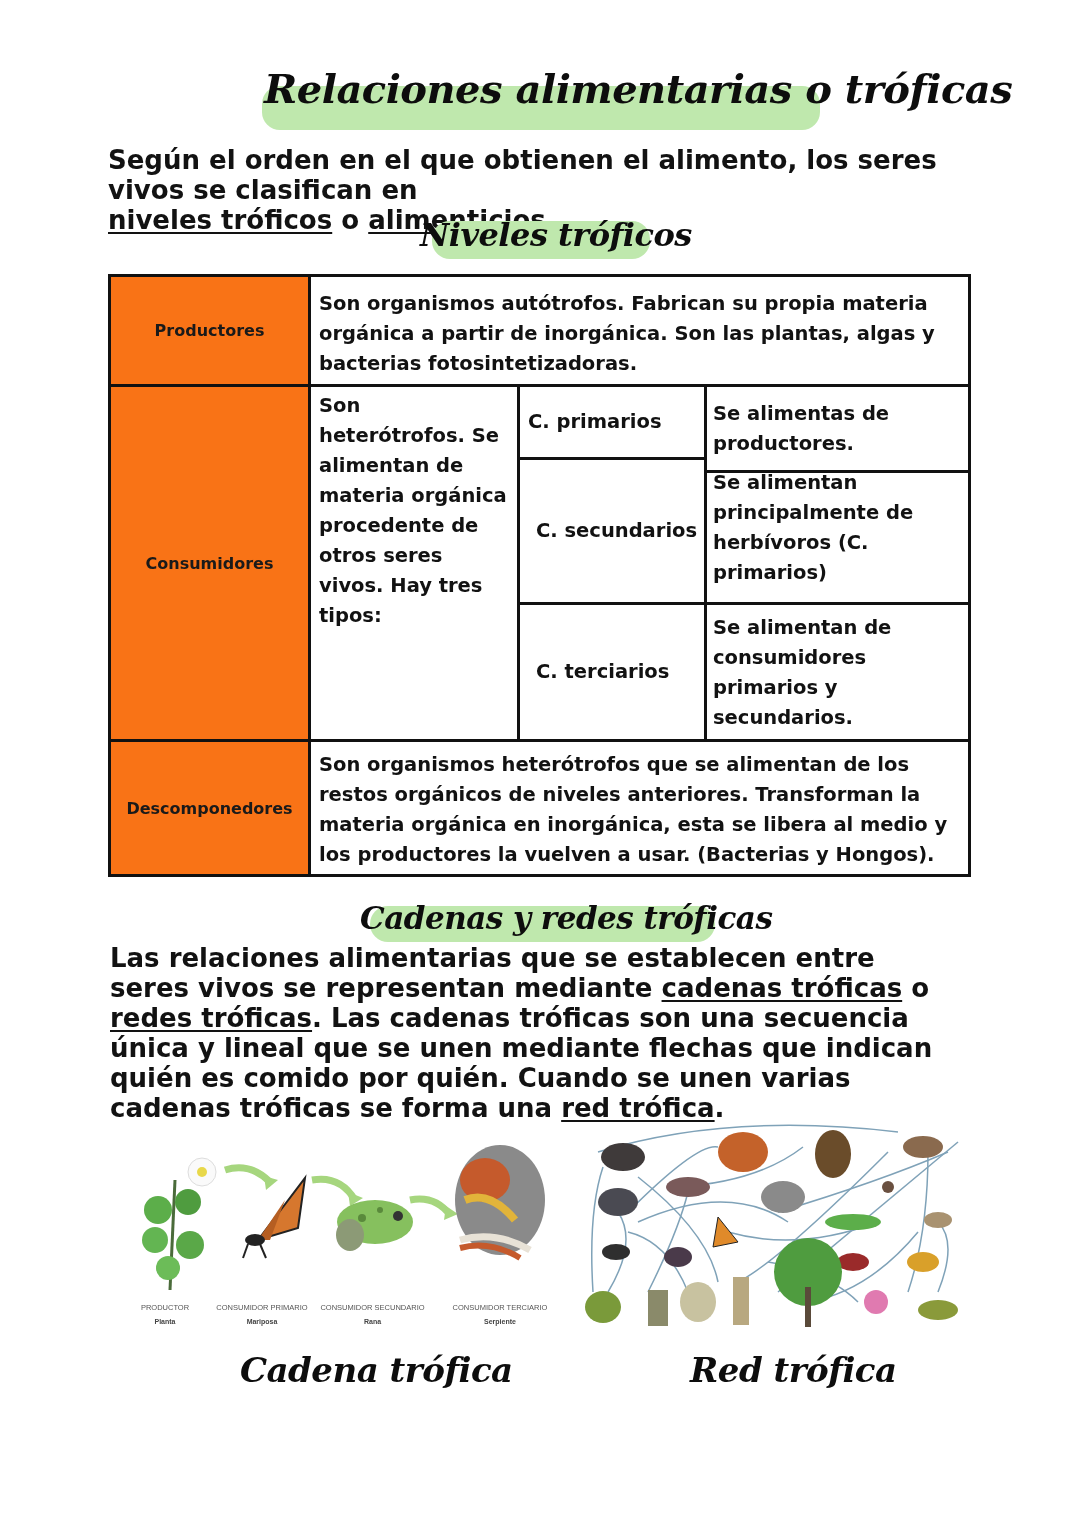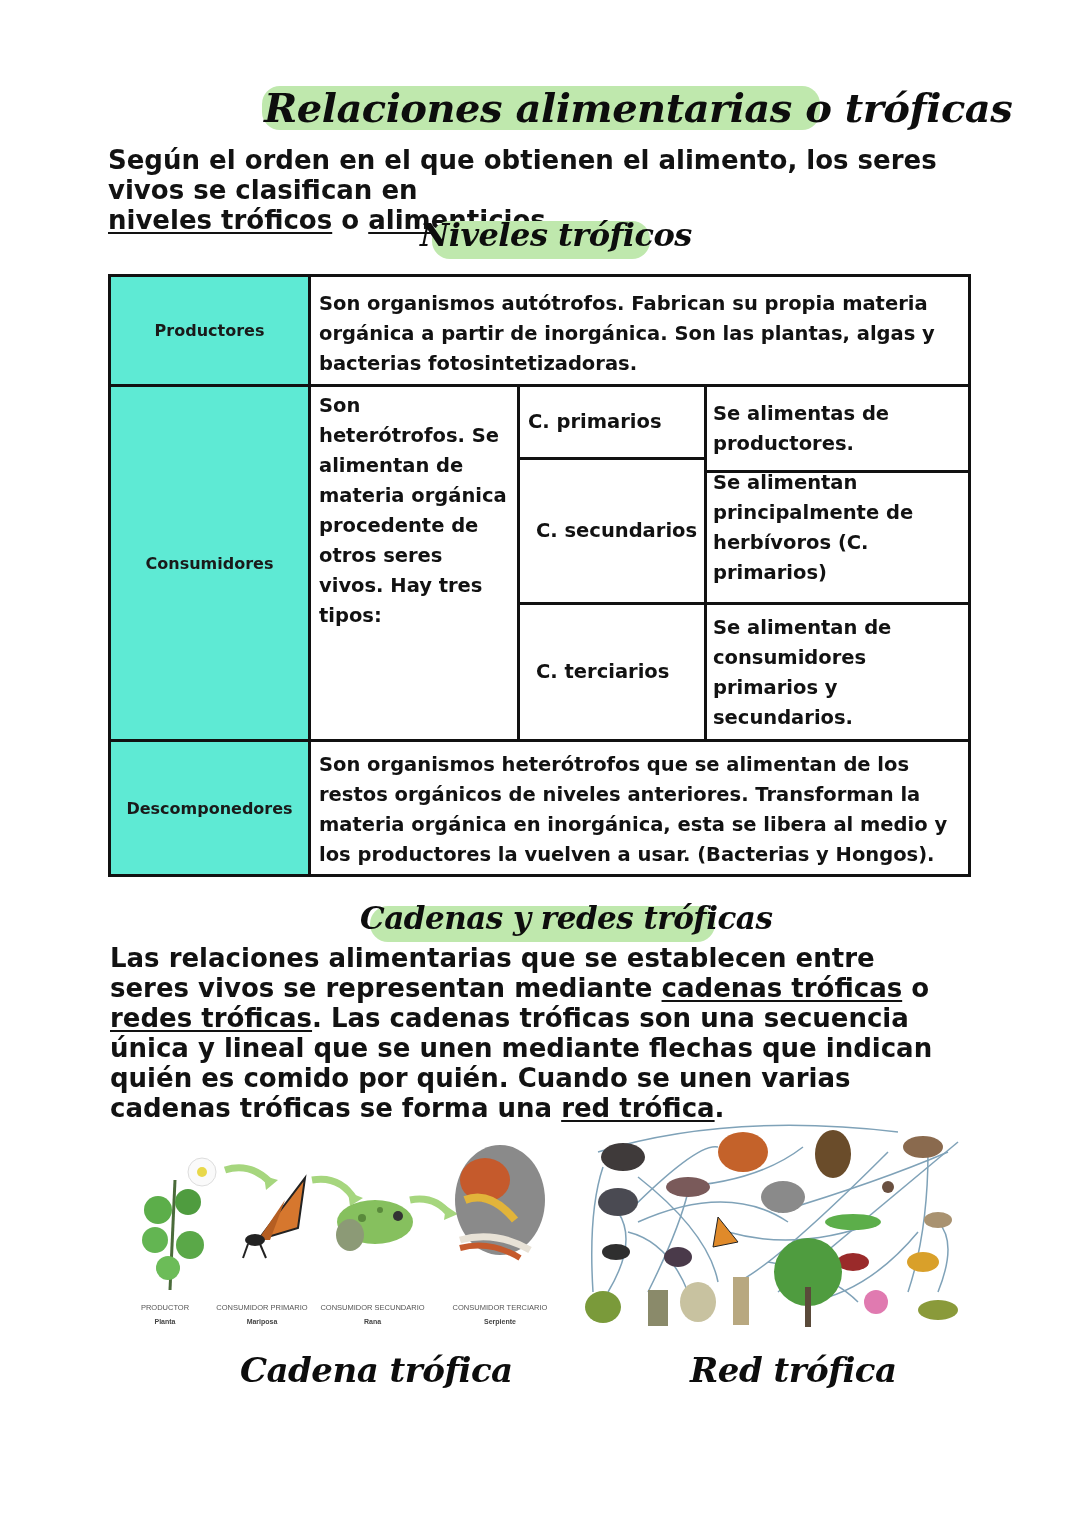--- a/index.html
+++ b/index.html
@@ -26,33 +26,33 @@
     font-size: 26px;
     line-height: 30px;
     font-weight: 600;
     color: #121212;
   }
   .para u { text-decoration: underline; text-underline-offset: 3px; }
 
   
   .tbl { position: absolute; left: 108px; top: 274px; width: 863px; height: 603px; border: 3px solid #111; }
   .cell { position: absolute; border-color: #111; border-style: solid; border-width: 0; }
-  .green { background: #5eead4; }
+  .green { background: #f97316; }
   .lbl { font-size: 16px; font-weight: 600; color: #1a1a1a; display: flex; align-items: center; justify-content: center; text-align: center; }
   .txt { font-size: 19.5px; font-weight: 600; line-height: 30px; color: #121212; }
 
   .image-box { position: absolute; }
   .caption-small { position: absolute; font-size: 7.5px; font-weight: normal; color: #555; text-align: center; white-space: nowrap; font-family: "Liberation Sans", sans-serif; }
   .caption-sub { position: absolute; font-size: 7px; font-weight: bold; color: #444; text-align: center; white-space: nowrap; font-family: "Liberation Sans", sans-serif; }
 </style>
 </head>
 <body>
 
 <div class="hl" style="left:262px; top:86px; width:558px; height:44px;"></div>
-<div class="script-title" style="left:264px; top:84px; width:560px; text-align:center; font-size:40px;">Relaciones alimentarias o tróficas</div>
+<div class="script-title" style="left:264px; top:65px; width:560px; text-align:center; font-size:40px;">Relaciones alimentarias o tróficas</div>
 
 <div class="para" style="left:108px; top:145px; width:860px;">
   <span>Según el orden en el que obtienen el alimento, los seres vivos se clasifican en</span><br>
   <u>niveles tróficos</u>
   <span>o</span>
   <u>alimenticios</u><span>.</span>
 </div>
 
 <div class="hl" style="left:432px; top:221px; width:218px; height:38px;"></div>
 <div class="script-title" style="left:420px; top:216px; width:240px; text-align:center; font-size:32px;">Niveles tróficos</div>

